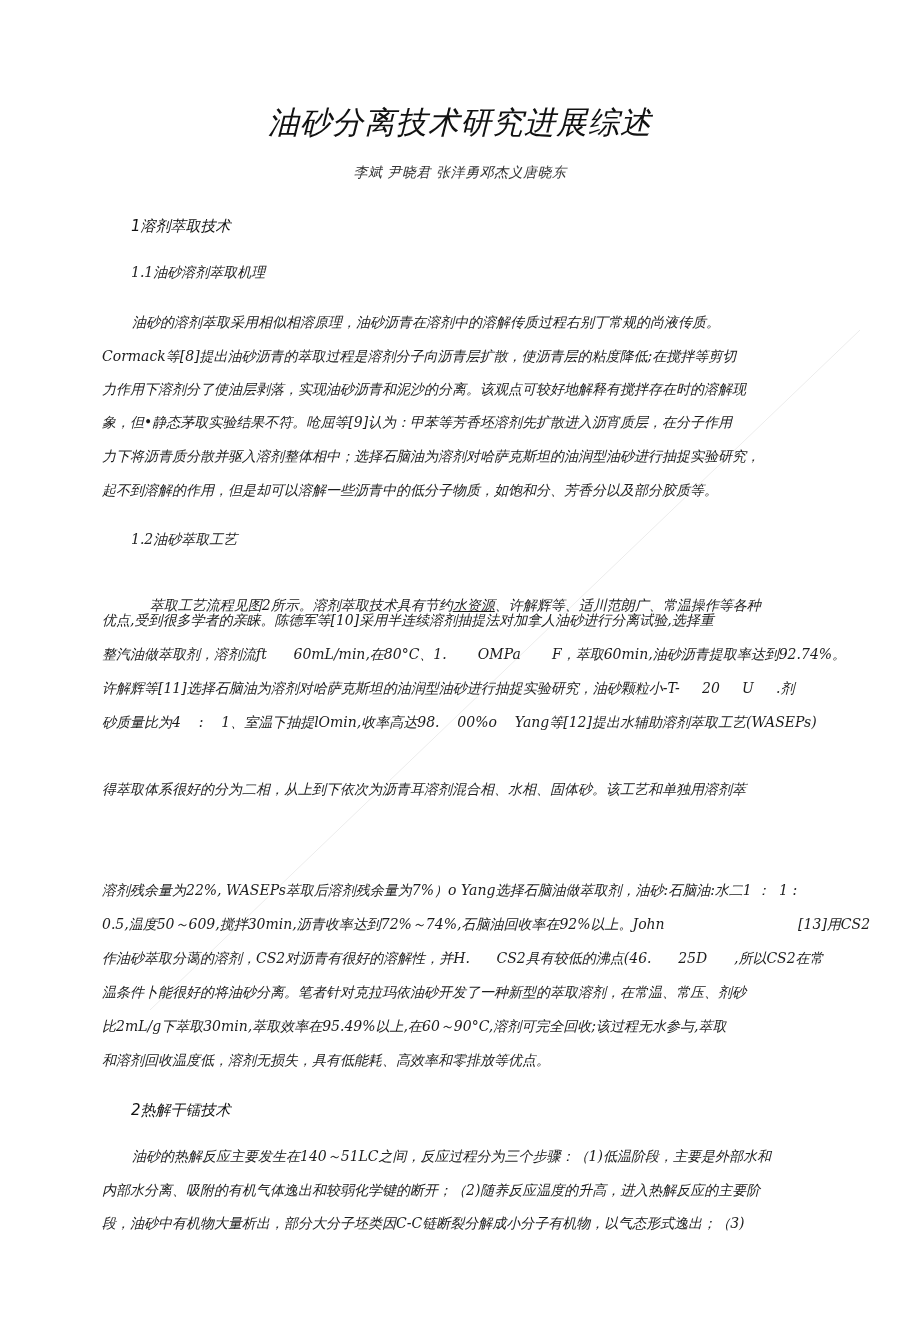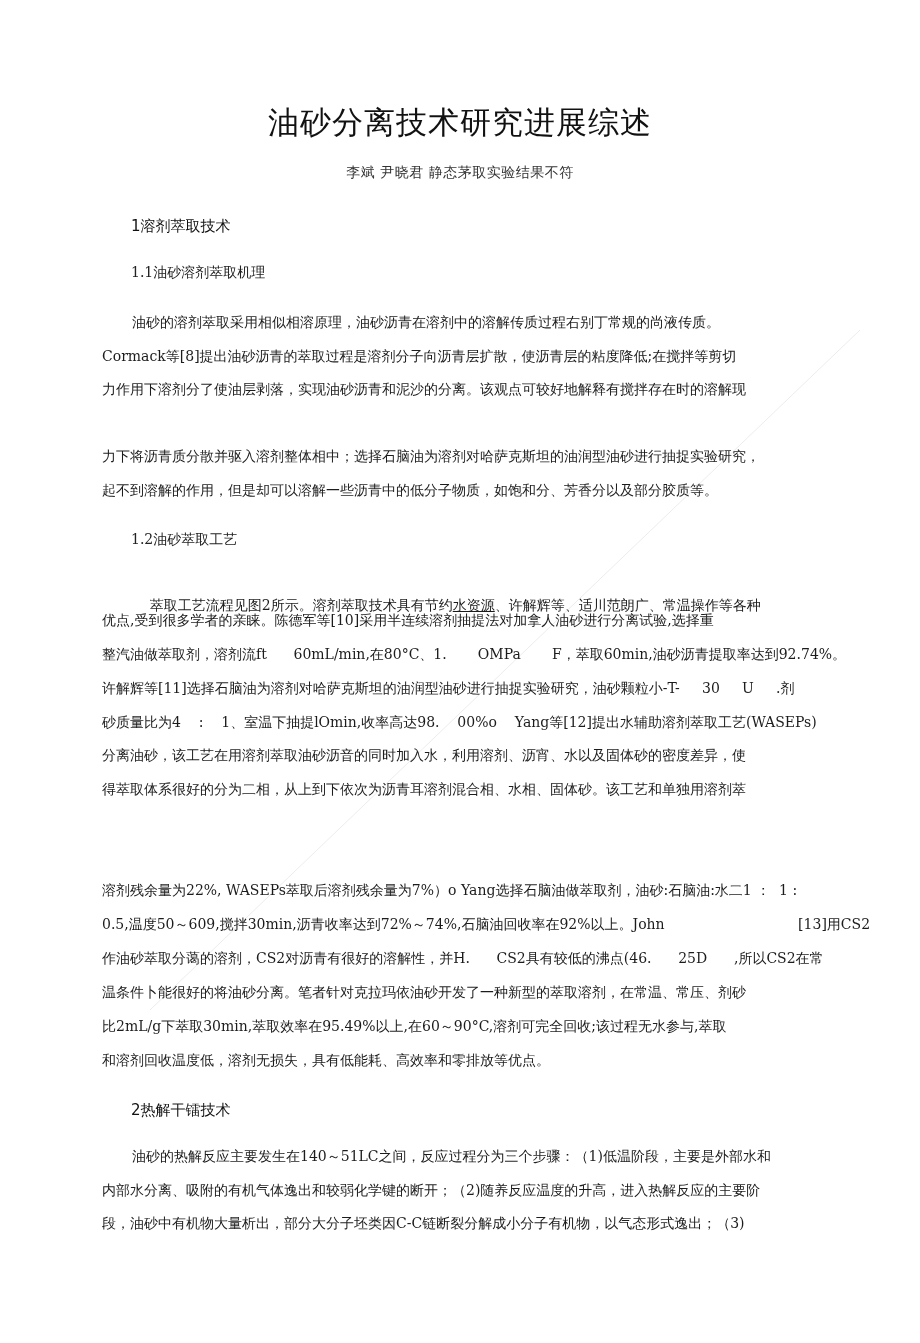--- a/index.html
+++ b/index.html
@@ -1,18 +1,18 @@
 <!DOCTYPE html>
 <html><head>
 <meta charset="utf-8">
 <style>
   html, body { margin: 0; padding: 0; background: #ffffff; }
   body { width: 920px; height: 1343px; position: relative; overflow: hidden;
          font-family: "DejaVu Serif", "Liberation Serif", serif; color: #1a1a1a; }
-  .page { position: absolute; left: 0; top: 0; width: 880px; height: 1343px; }
+  .page { position: absolute; left: 0; top: 0; width: 880px; height: 1343px; font-style: italic; }
   .title { position: absolute; left: 0; width: 920px; top: 102px; text-align: center;
            font-family: "DejaVu Sans", "Liberation Sans", sans-serif; font-size: 31px;
            letter-spacing: 1px; color: #111; }
   .authors { position: absolute; left: 0; width: 920px; top: 164px; text-align: center;
              font-size: 14px; color: #333; letter-spacing: 0.5px; }
   .h1 { position: absolute; left: 131px; font-family: "DejaVu Sans", "Liberation Sans", sans-serif;
         font-size: 15px; color: #111; }
   .h2 { position: absolute; left: 131px; font-size: 14px; color: #222; }
   .line { position: absolute; left: 102px; font-size: 14px; line-height: 18px; white-space: pre;
           color: #1c1c1c; }
@@ -23,41 +23,41 @@
 </head>
 <body>
 
 <div class="page">
 
   <svg class="watermark" viewBox="0 0 920 1343">
     <line x1="860" y1="330" x2="150" y2="1010" stroke="#ececec" stroke-width="1"></line>
   </svg>
 
   <div class="title">油砂分离技术研究进展综述</div>
-  <div class="authors">李斌  尹晓君  静态茅取实验结果不符</div>
+  <div class="authors">李斌  尹晓君  张洋勇邓杰义唐晓东</div>
 
   <div class="h1" style="top:217px;">1溶剂萃取技术</div>
   <div class="h2" style="top:264px;">1.1油砂溶剂萃取机理</div>
 
   <div class="line indent" style="top:313px;">油砂的溶剂萃取采用相似相溶原理，油砂沥青在溶剂中的溶解传质过程右别丁常规的尚液传质。</div>
   <div class="line" style="top:347px;">Cormack等[8]提出油砂沥青的萃取过程是溶剂分子向沥青层扩散，使沥青层的粘度降低;在搅拌等剪切</div>
   <div class="line" style="top:380px;">力作用下溶剂分了使油层剥落，实现油砂沥青和泥沙的分离。该观点可较好地解释有搅拌存在时的溶解现</div>
+  <div class="line" style="top:413px;">象，但•静态茅取实验结果不符。呛屈等[9]认为：甲苯等芳香坯溶剂先扩散进入沥宵质层，在分子作用</div>
   <div class="line" style="top:447px;">力下将沥青质分散并驱入溶剂整体相中；选择石脑油为溶剂对哈萨克斯坦的油润型油砂进行抽捉实验研究，</div>
   <div class="line" style="top:481px;">起不到溶解的作用，但是却可以溶解一些沥青中的低分子物质，如饱和分、芳香分以及部分胶质等。</div>
 
   <div class="h2" style="top:531px;text-align:center;">1.2油砂萃取工艺</div>
 
   <div class="line indent" style="top:578px;">
     <span>萃取工艺流程见图2所示。溶剂萃取技术具有节约</span><span class="u">水资源</span><span>、许解辉等、适川范朗广、常温操作等各种</span>
   </div>
   <div class="line" style="top:611px;">优点,受到很多学者的亲睐。陈德军等[10]采用半连续溶剂抽提法对加拿人油砂进行分离试验,选择重</div>
   <div class="line" style="top:645px;">整汽油做萃取剂，溶剂流ft      60mL/min,在80°C、1.       OMPa       F，萃取60min,油砂沥青提取率达到92.74%。</div>
-  <div class="line" style="top:679px;">许解辉等[11]选择石脑油为溶剂对哈萨克斯坦的油润型油砂进行抽捉实验研究，油砂颗粒小-T-     30     U     .剂</div>
+  <div class="line" style="top:679px;">许解辉等[11]选择石脑油为溶剂对哈萨克斯坦的油润型油砂进行抽捉实验研究，油砂颗粒小-T-     20     U     .剂</div>
   <div class="line" style="top:713px;">砂质量比为4    :    1、室温下抽提lOmin,收率高达98.    00%o    Yang等[12]提出水辅助溶剂萃取工艺(WASEPs)</div>
-  <div class="line" style="top:746px;">分离油砂，该工艺在用溶剂萃取油砂沥音的同时加入水，利用溶剂、沥宵、水以及固体砂的密度差异，使</div>
   <div class="line" style="top:780px;">得萃取体系很好的分为二相，从上到下依次为沥青耳溶剂混合相、水相、固体砂。该工艺和单独用溶剂萃</div>
   <div class="line" style="top:881px;">溶剂残余量为22%, WASEPs萃取后溶剂残余量为7%）o Yang选择石脑油做萃取剂，油砂:石脑油:水二1 ：  1 :</div>
   <div class="line" style="top:915px;">0.5,温度50～609,搅拌30min,沥青收率达到72%～74%,石脑油回收率在92%以上。John                              [13]用CS2</div>
   <div class="line" style="top:949px;">作油砂萃取分蔼的溶剂，CS2对沥青有很好的溶解性，并H.      CS2具有较低的沸点(46.      25D      ,所以CS2在常</div>
   <div class="line" style="top:983px;">温条件卜能很好的将油砂分离。笔者针对克拉玛依油砂开发了一种新型的萃取溶剂，在常温、常压、剂砂</div>
   <div class="line" style="top:1017px;">比2mL/g下萃取30min,萃取效率在95.49%以上,在60～90°C,溶剂可完全回收;该过程无水参与,萃取</div>
   <div class="line" style="top:1051px;">和溶剂回收温度低，溶剂无损失，具有低能耗、高效率和零排放等优点。</div>
 
   <div class="h1" style="top:1101px;">2热解干镭技术</div>
 

